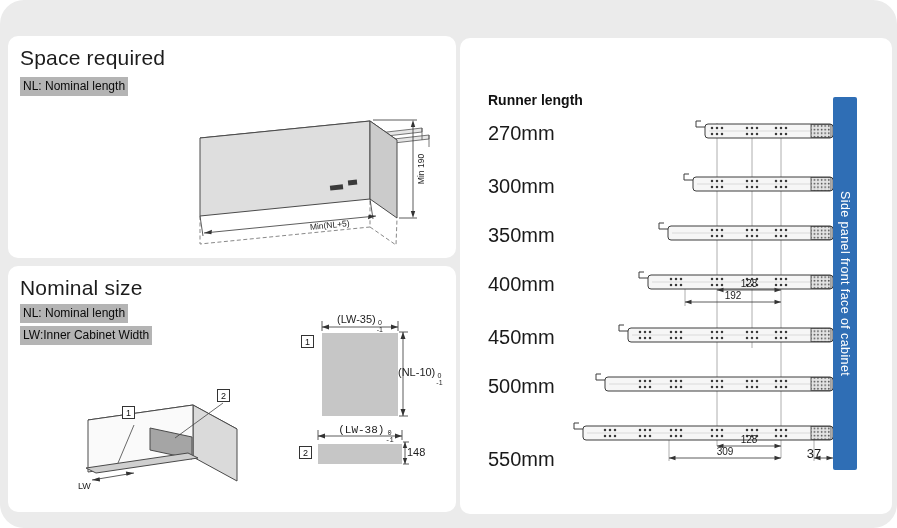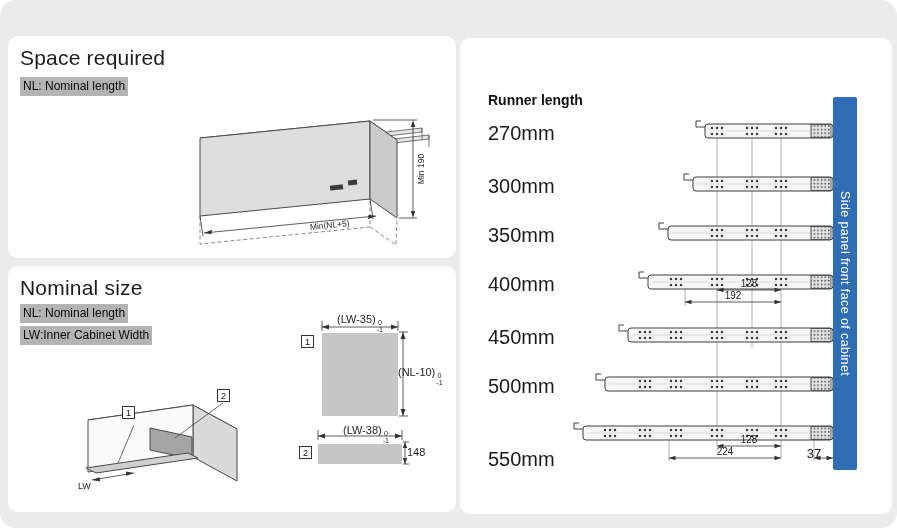--- a/index.html
+++ b/index.html
@@ -1,17 +1,17 @@
 <!DOCTYPE html>
 <html><head>
 <meta charset="utf-8">
 <style>
   * { margin:0; padding:0; box-sizing:border-box; }
   body { background:#ffffff; font-family:"Liberation Sans", sans-serif; }
-  .canvas { position:relative; width:897px; height:528px; background:#ebebeb; border-radius:16px; overflow:hidden; }
+  .canvas { position:relative; width:897px; height:528px; background:#ebebeb; border-radius:24px; overflow:hidden; }
   .panel { position:absolute; background:#ffffff; border-radius:10px; }
   .title { position:absolute; font-size:21px; font-weight:400; color:#1c1c1c; letter-spacing:.2px; }
   .gray-label { position:absolute; background:#b4b4b4; color:#0a0a0a; font-size:12px; padding:2px 3px 3px; white-space:nowrap; }
   .col-header { position:absolute; font-size:14px; font-weight:700; color:#111; }
   .runner-label { position:absolute; left:488px; font-size:20px; color:#1a1a1a; }
   .dim-text { position:absolute; font-size:10px; color:#1d1d1d; text-align:center; }
   .pdim { font-size:11px; white-space:nowrap; background:#fff; }
   .tol { display:inline-flex; flex-direction:column; vertical-align:-2px; margin-left:1px; line-height:1; }
   .tol span { font-size:7px; line-height:7px; }
   .marker { position:absolute; width:13px; height:13px; background:#fff; border:1px solid #333;
@@ -111,21 +111,21 @@
   </div>
   <div class="dim-text pdim" style="left:398px; top:366px;">
     <span>(NL-10)</span><span class="tol">
         <span>0</span>
         <span>-1</span>
       </span>
   </div>
 
   <div class="gray-rect" style="left:318px; top:442px; width:84px; height:22px;"></div>
   <div class="marker" style="left:299px; top:446px;">2</div>
-  <div class="dim-text pdim" style="left:318px; top:424px; width:96px;">
+  <div class="dim-text pdim" style="left:318px; top:424px; width:96px;font-family:Liberation Mono, monospace;">
     <span>(LW-38)</span><span class="tol">
         <span>0</span>
         <span>-1</span>
       </span>
   </div>
   <div class="dim-text pdim" style="left:407px; top:446px;">148</div>
 
   <svg style="left:290px; top:310px;" width="166" height="170" viewBox="0 0 166 170">
     <g stroke="#333" stroke-width="0.8" fill="none">
       <line x1="32" y1="11" x2="32" y2="21"></line>
@@ -409,16 +409,16 @@
       <path d="M 373 420 l -6.5 -2.3 l 0 4.6 z" fill="#333"></path>
     </svg>
 
   <div class="blue-bar">
     <span>Side panel front face of cabinet</span>
   </div>
 
   <div class="dim-text" style="left:733px; top:278px; width:32px;">128</div>
   <div class="dim-text" style="left:717px; top:290px; width:32px;">192</div>
   <div class="dim-text" style="left:733px; top:434px; width:32px;">128</div>
-  <div class="dim-text" style="left:709px; top:446px; width:32px;">224</div>
+  <div class="dim-text" style="left:709px; top:446px; width:32px;">309</div>
   <div class="dim-text" style="left:800px; top:446px; width:28px; font-size:13px;">37</div>
 
 </div>
 
 </body></html>

